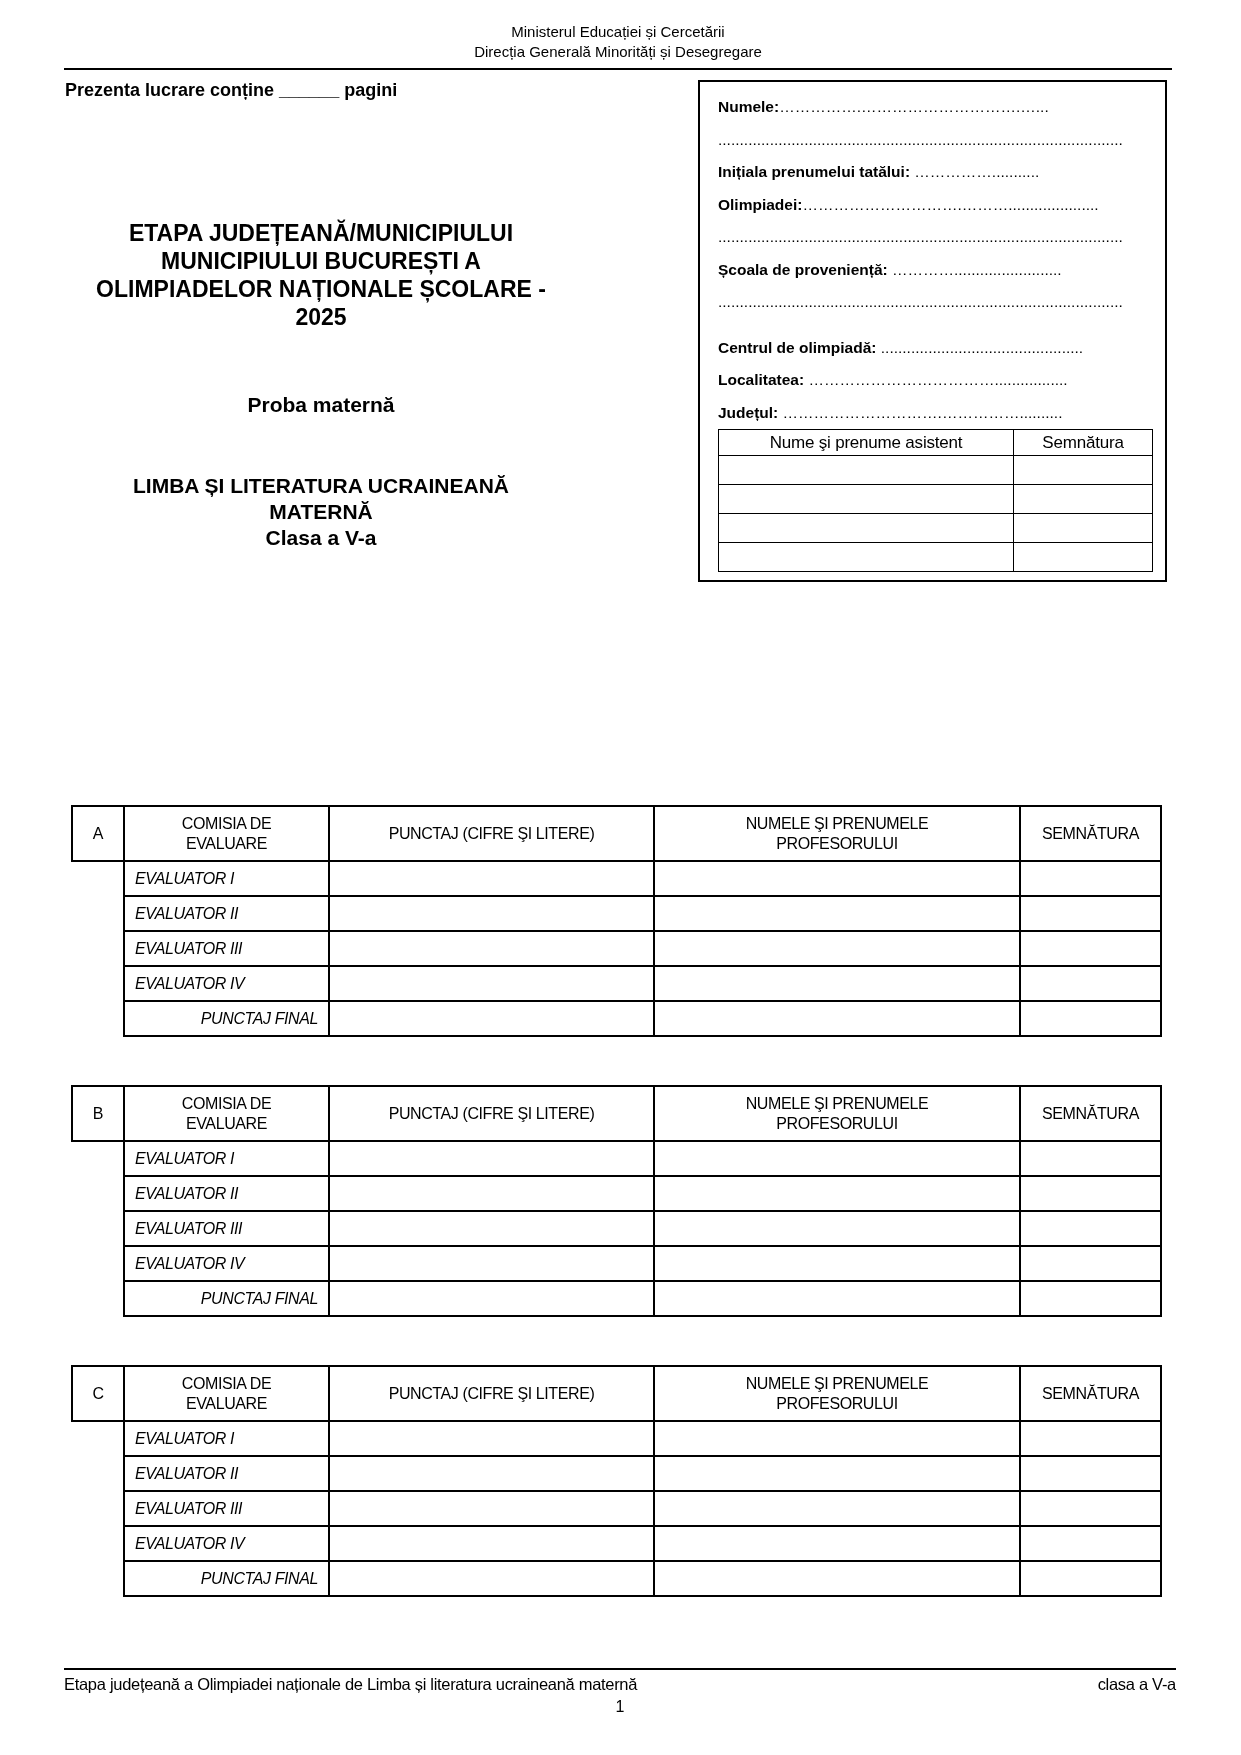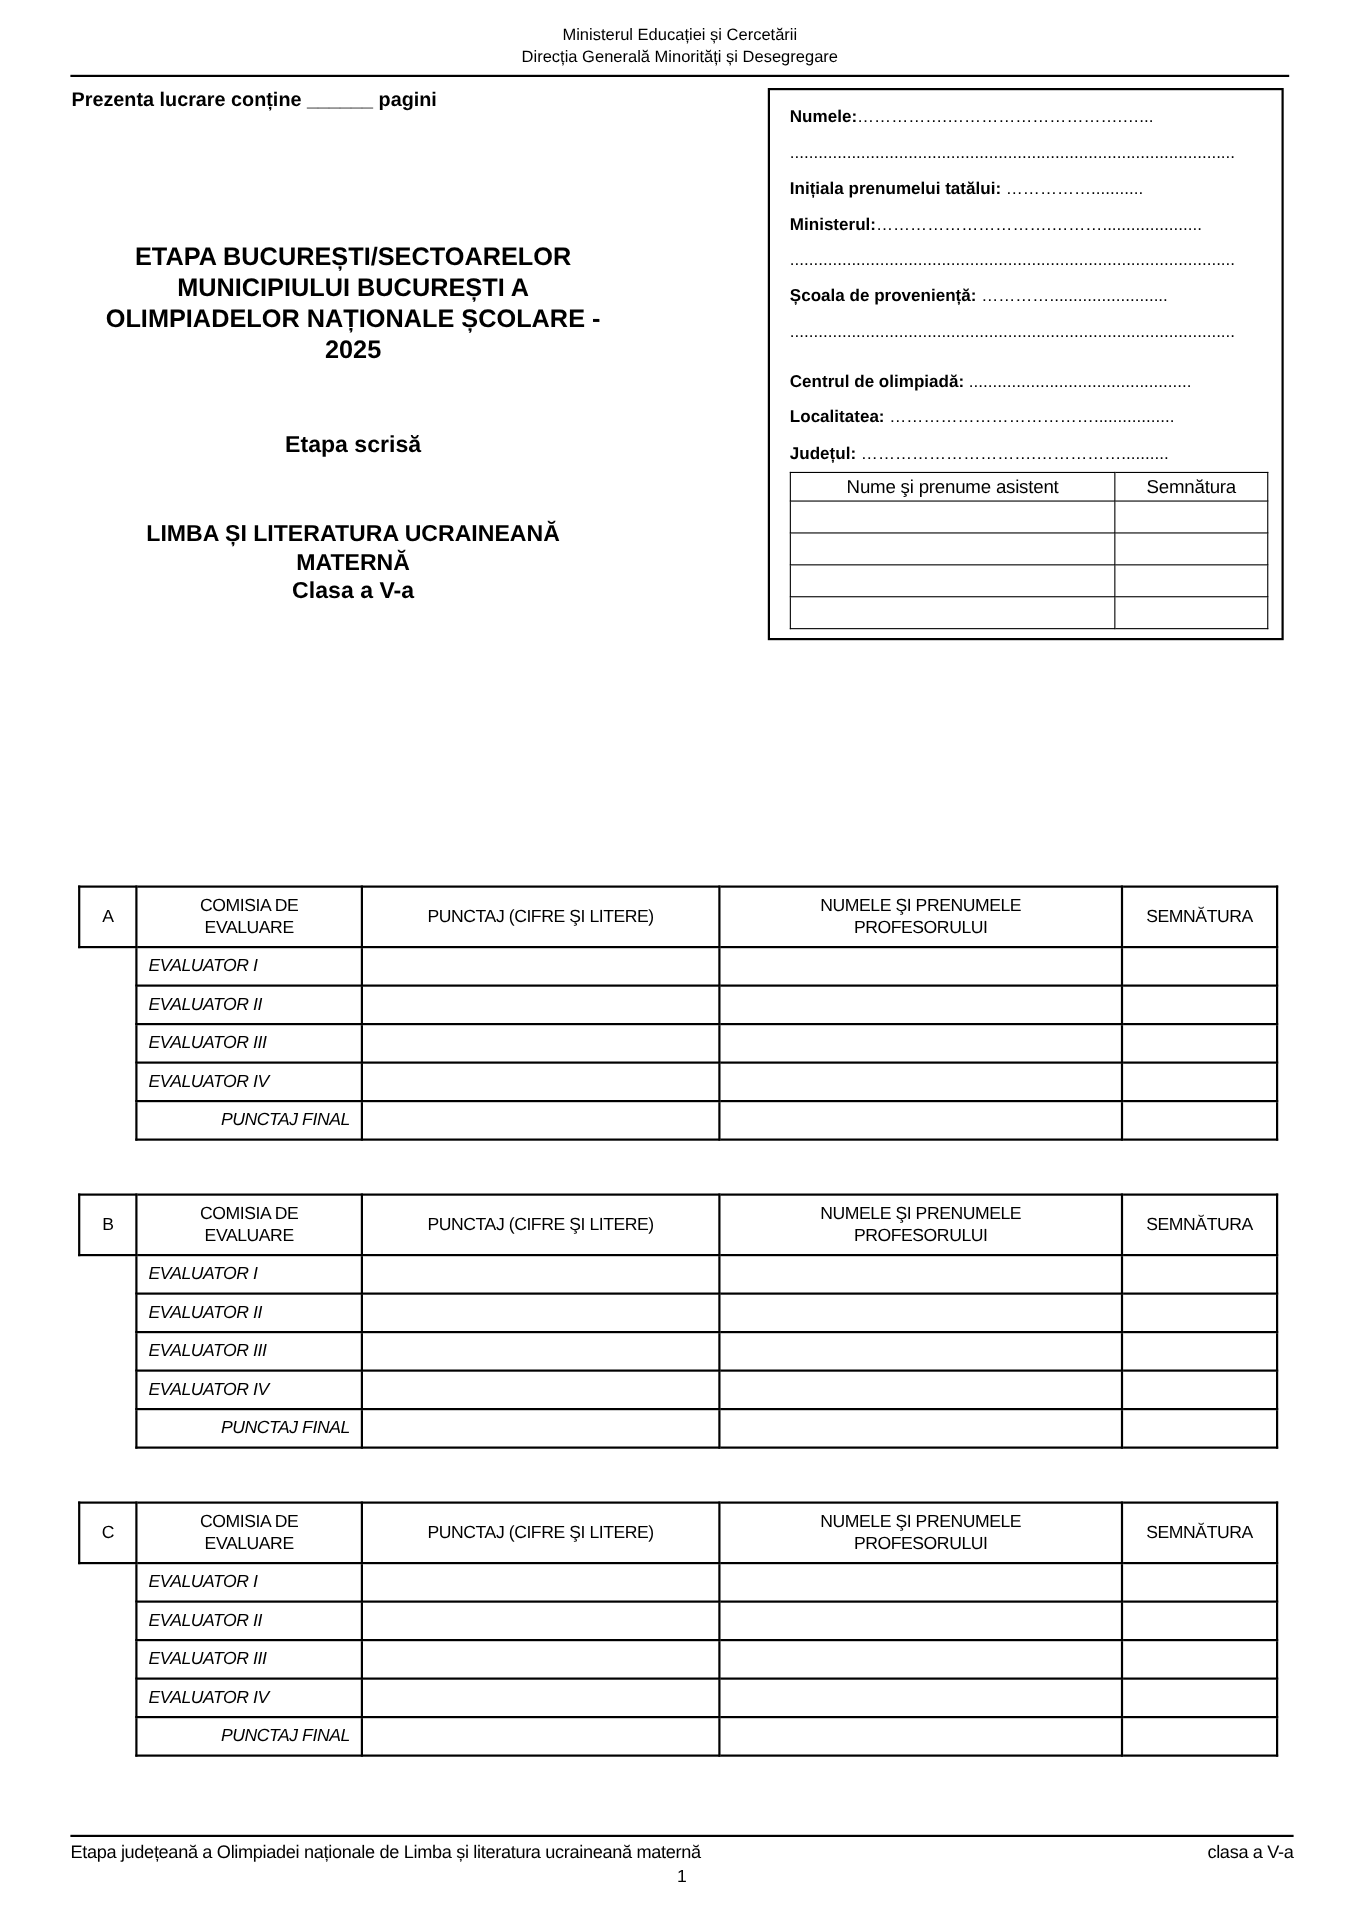--- a/index.html
+++ b/index.html
@@ -149,38 +149,38 @@
 <div class="page">
 
   <div class="ministry">
     <div>Ministerul Educației și Cercetării</div>
     <div>Direcția Generală Minorități și Desegregare</div>
   </div>
 
   <div class="left-col">
     <div class="pages-line">Prezenta lucrare conține ______ pagini</div>
     <div class="main-title">
-      <div>ETAPA BUCUREȘTI/SECTOARELOR</div>
+      <div>ETAPA JUDEȚEANĂ/MUNICIPIULUI</div>
       <div>MUNICIPIULUI BUCUREȘTI A</div>
       <div>OLIMPIADELOR NAȚIONALE ȘCOLARE -</div>
       <div>2025</div>
     </div>
-    <div class="exam-type">Etapa scrisă</div>
+    <div class="exam-type">Proba maternă</div>
     <div class="subject">
       <div>LIMBA ȘI LITERATURA UCRAINEANĂ</div>
       <div>MATERNĂ</div>
       <div>Clasa a V-a</div>
     </div>
   </div>
 
   <div class="student-box">
     <div class="field-line"><span class="lbl">Numele:</span><span>…………….………………………….…...</span></div>
     <div class="field-line"><span class="lbl"></span><span>..............................................................................................</span></div>
     <div class="field-line"><span class="lbl">Inițiala prenumelui tatălui:</span><span> ……………...........</span></div>
-    <div class="field-line"><span class="lbl">Ministerul:</span><span>………………………….……….....................</span></div>
+    <div class="field-line"><span class="lbl">Olimpiadei:</span><span>………………………….……….....................</span></div>
     <div class="field-line"><span class="lbl"></span><span>..............................................................................................</span></div>
     <div class="field-line"><span class="lbl">Școala de proveniență:</span><span> ………….........................</span></div>
     <div class="field-line"><span class="lbl"></span><span>..............................................................................................</span></div>
     <div class="field-line gap-before"><span class="lbl">Centrul de olimpiadă:</span><span> ...............................................</span></div>
     <div class="field-line"><span class="lbl">Localitatea:</span><span> ………………………………...........​......</span></div>
     <div class="field-line"><span class="lbl">Județul:</span><span> ………………………….……………..........</span></div>
 
     <table class="asst-table">
       <thead>
         <tr>

